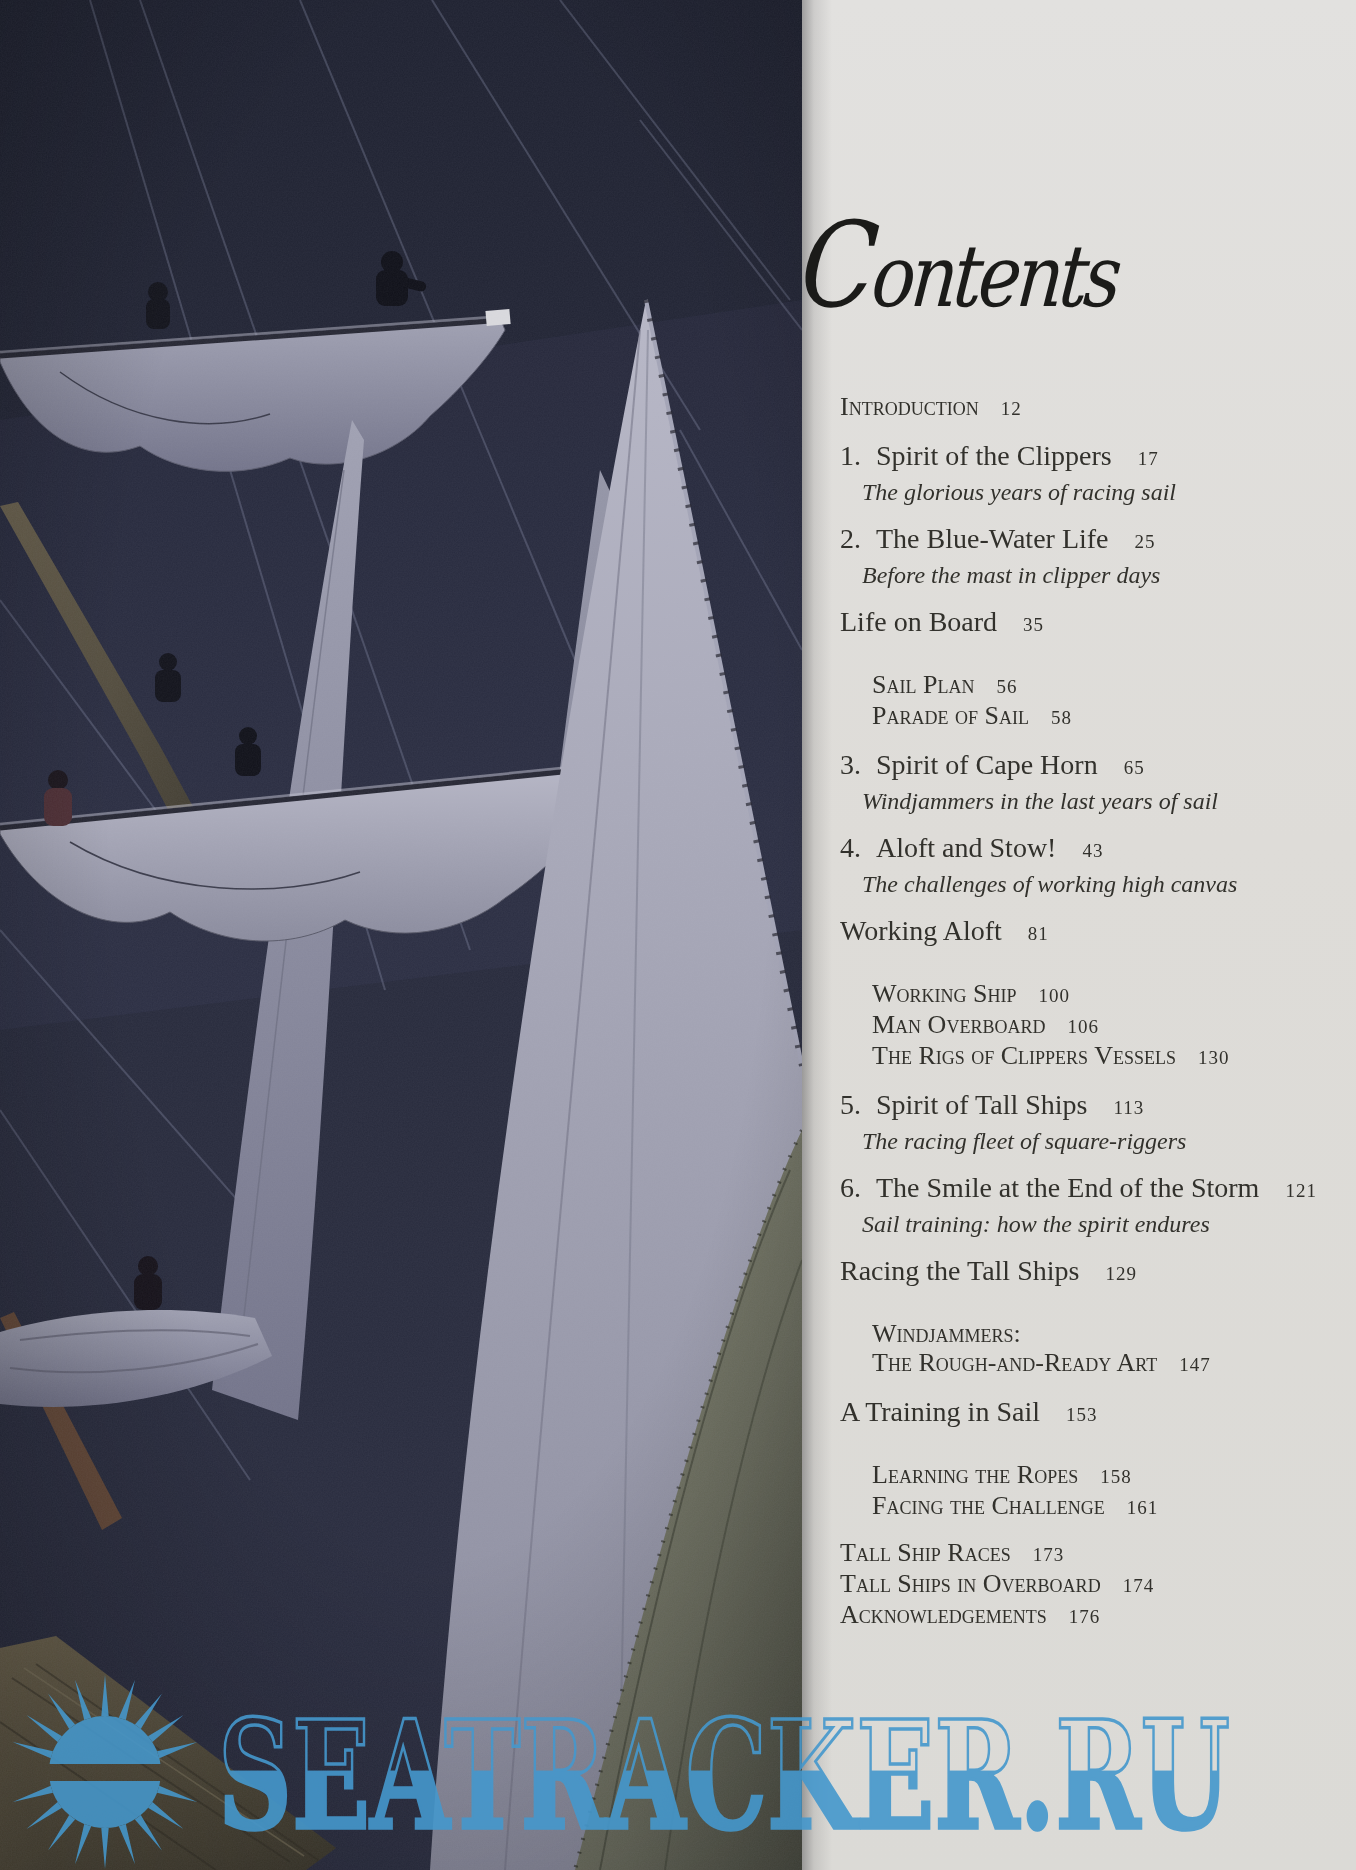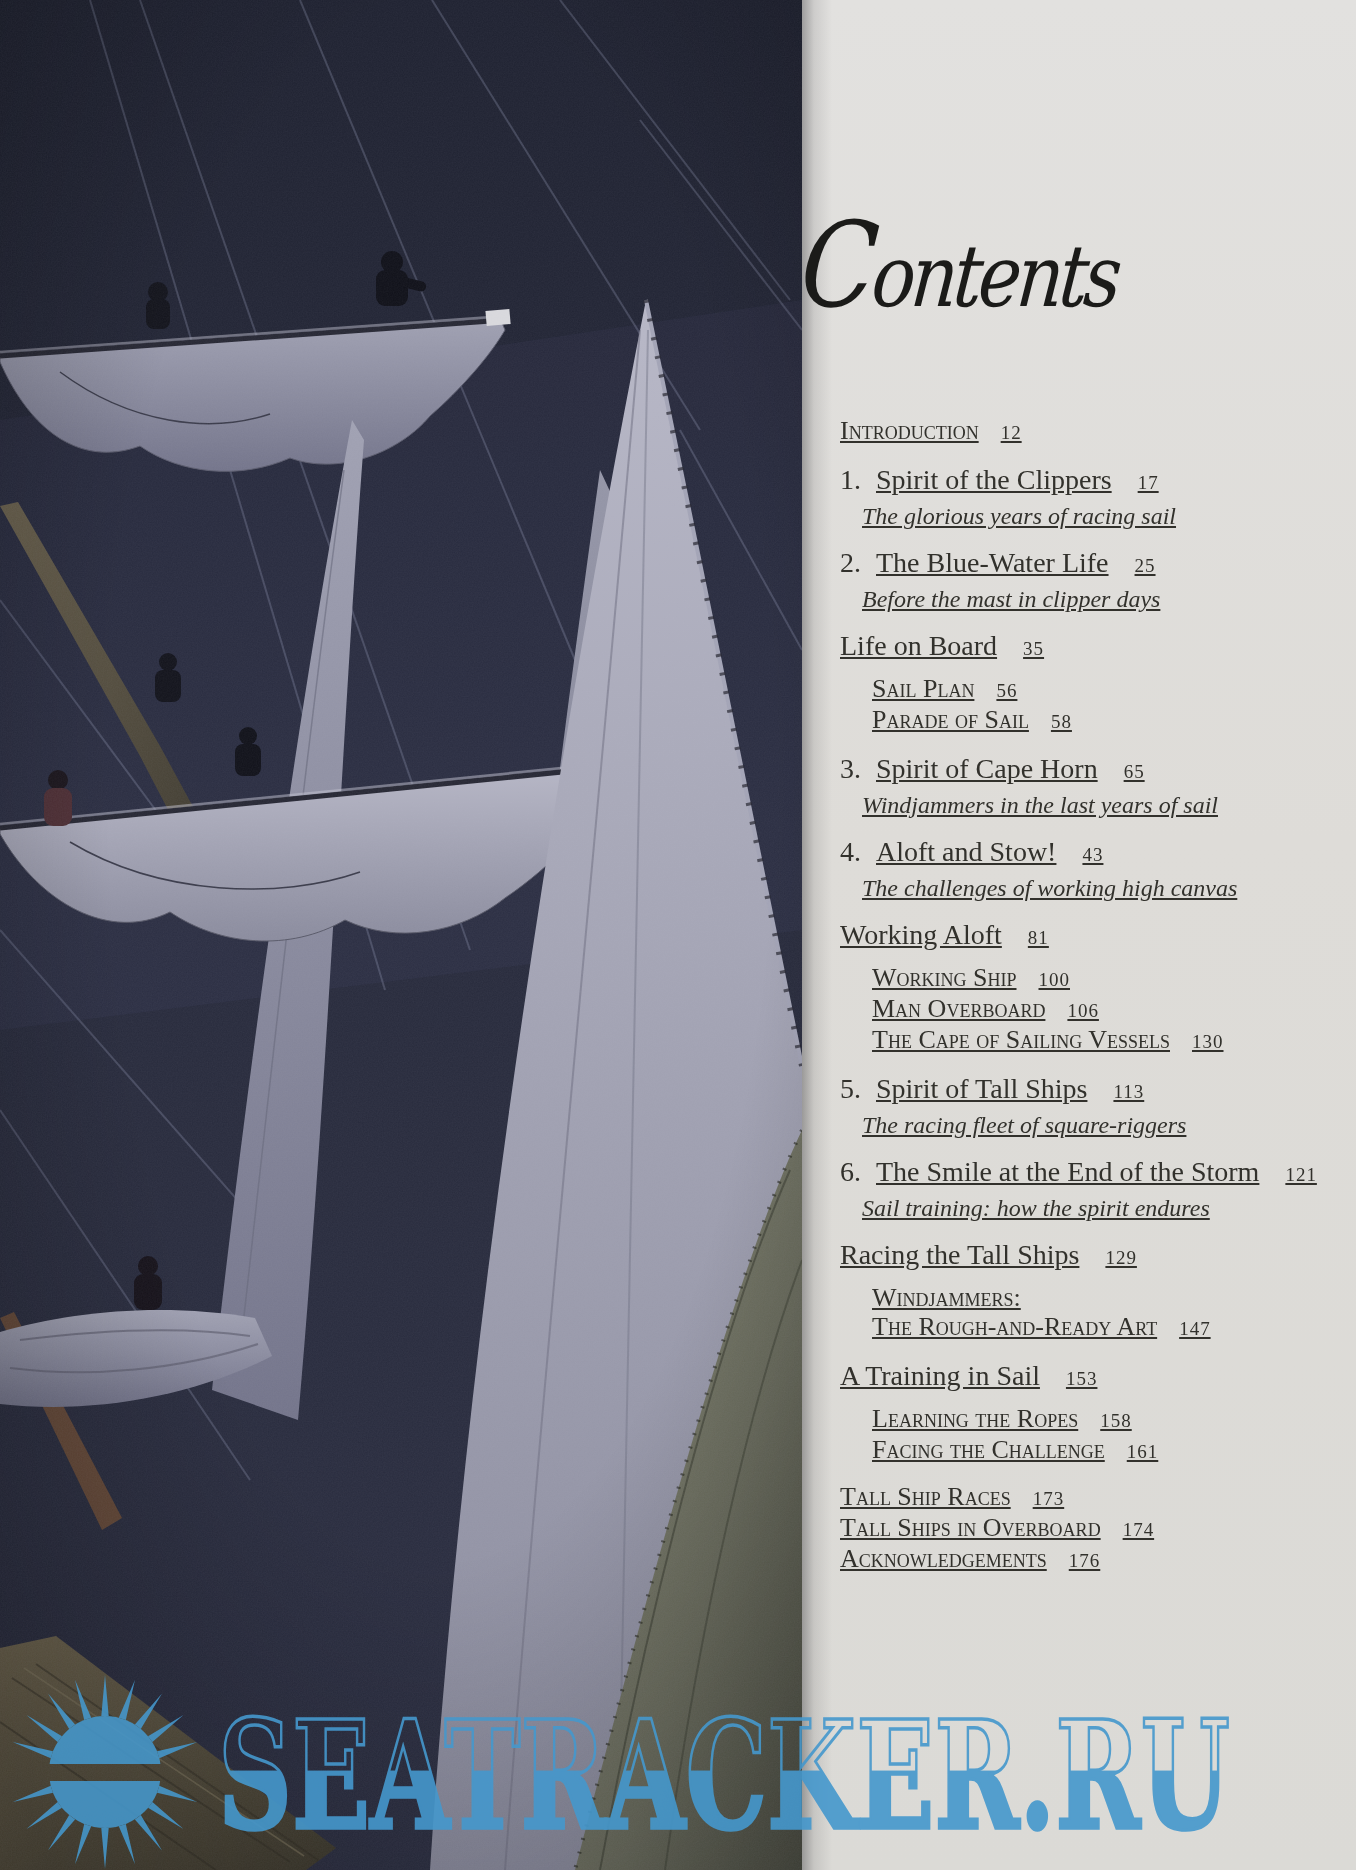--- a/index.html
+++ b/index.html
@@ -14,24 +14,24 @@
         background:linear-gradient(180deg,#e2e1df 0%,#dedcd8 45%,#dbdad6 100%);}
   .page::before{content:"";position:absolute;left:0;top:0;width:30px;height:100%;
         background:linear-gradient(90deg,rgba(20,20,25,.33),rgba(20,20,25,.10) 40%,rgba(20,20,25,0));}
 
   .contents-title{position:absolute;left:6px;top:196px;
         font-family:"DejaVu Serif",serif;font-style:italic;font-weight:500;
         font-size:86px;letter-spacing:-5px;color:#1b1b19;
         transform:scaleX(.84) skewX(-6deg);transform-origin:left top;white-space:nowrap;}
   .contents-title::first-letter{font-size:118px;}
 
-  .toc{position:absolute;left:38px;top:416px;width:500px;color:#32312c;text-decoration:underline;}
+  .toc{position:absolute;left:38px;top:392px;width:500px;color:#32312c;}
   .grp{margin-top:16px;}
   .grp:first-child{margin-top:0;}
-  .grp.tight{margin-top:8px;}
+  .grp.tight{margin-top:28px;}
   .grp.last{}
 
   .row-chapter{font-size:28px;line-height:34px;white-space:nowrap;}
   .row-chapter .num{display:inline-block;width:36px;}
   .row-sub{font-style:italic;font-size:24px;line-height:28px;margin-left:22px;margin-top:2px;
            white-space:nowrap;}
   .row-caps{font-variant:small-caps;font-size:26px;line-height:29px;white-space:nowrap;}
   .row-sec{font-variant:small-caps;font-size:26px;line-height:29px;margin-left:32px;white-space:nowrap;}
   .pg{font-size:19px;font-variant:normal;margin-left:26px;letter-spacing:1px;}
   .row-sec .pg,.row-caps .pg{margin-left:22px;}
@@ -205,21 +205,21 @@
         <div class="grp">
           <div class="row-chapter"><span class="num">4.</span><span>Aloft and Stow!</span><span class="pg">43</span></div>
           <div class="row-sub">The challenges of working high canvas</div>
         </div>
         <div class="grp">
           <div class="row-chapter"><span>Working Aloft</span><span class="pg">81</span></div>
         </div>
         <div class="grp tight">
           <div class="row-sec"><span>Working Ship</span><span class="pg">100</span></div>
           <div class="row-sec"><span>Man Overboard</span><span class="pg">106</span></div>
-          <div class="row-sec"><span>The Cape of Sailing Vessels</span><span class="pg">130</span></div>
+          <div class="row-sec"><span>The Rigs of Clippers Vessels</span><span class="pg">130</span></div>
         </div>
         <div class="grp">
           <div class="row-chapter"><span class="num">5.</span><span>Spirit of Tall Ships</span><span class="pg">113</span></div>
           <div class="row-sub">The racing fleet of square-riggers</div>
         </div>
         <div class="grp">
           <div class="row-chapter"><span class="num">6.</span><span>The Smile at the End of the Storm</span><span class="pg">121</span></div>
           <div class="row-sub">Sail training: how the spirit endures</div>
         </div>
         <div class="grp">

